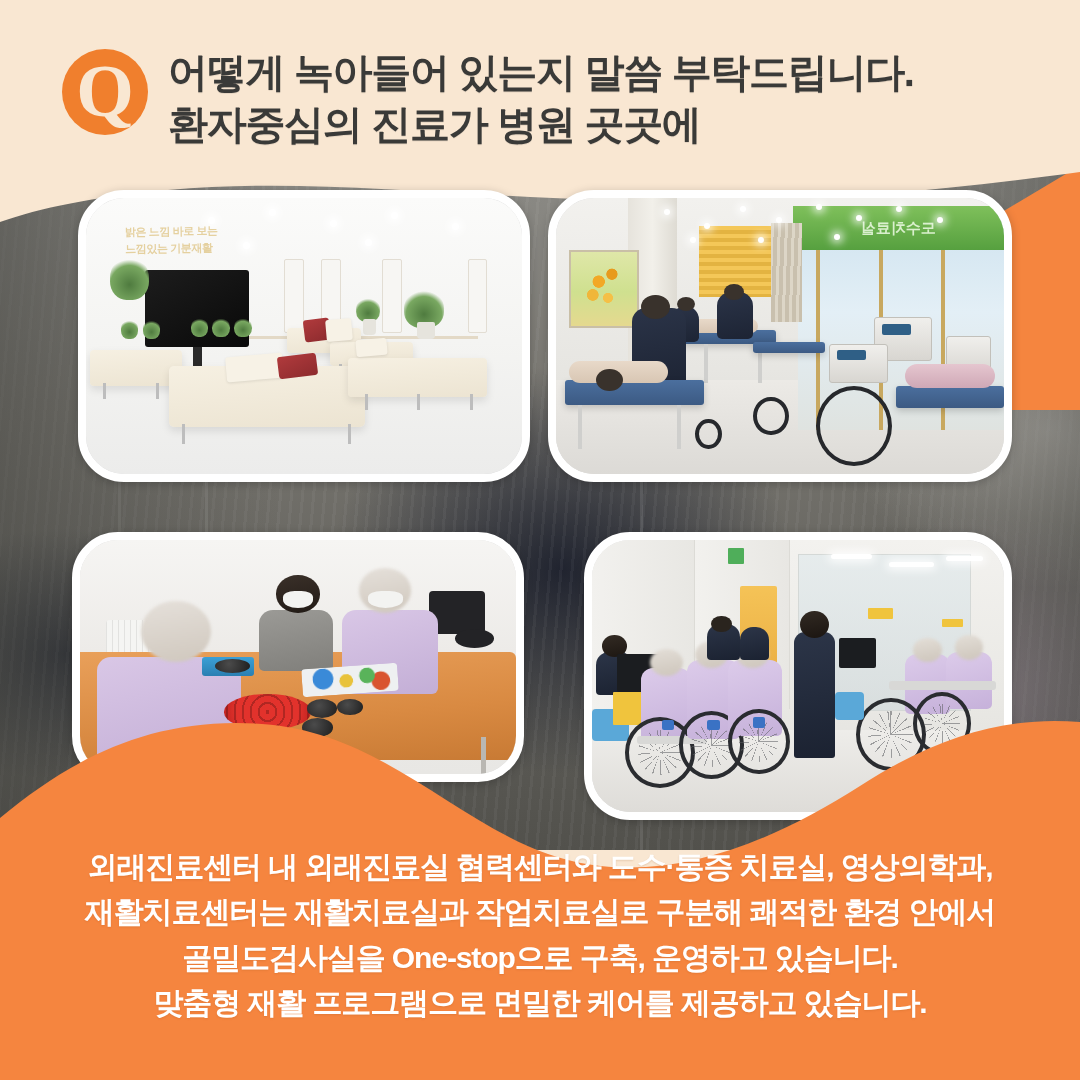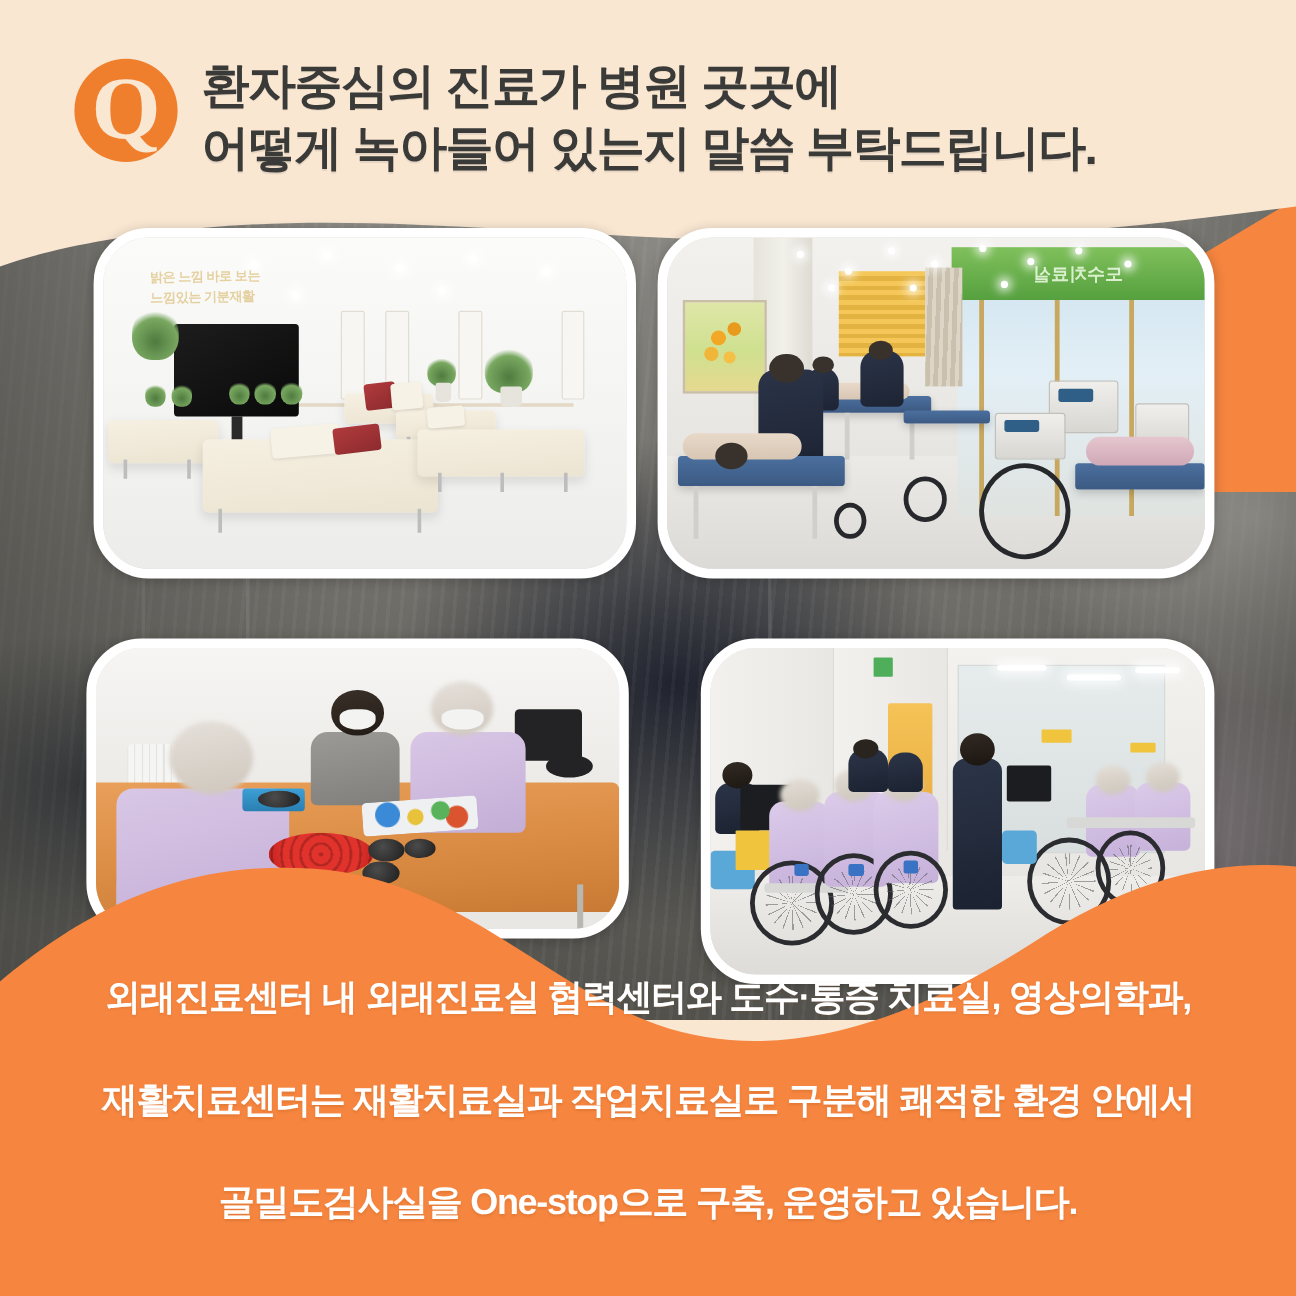--- a/index.html
+++ b/index.html
@@ -113,21 +113,21 @@
   
   .photo-card {
     position:absolute;
     z-index:5;
     border:8px solid #ffffff;
     border-radius:46px;
     overflow:hidden;
     background:#ddd;
     box-shadow:0 2px 10px rgba(0,0,0,.22);
   }
-  .photo-card .scene { position:absolute; inset:0; overflow:hidden;font-family:Liberation Serif, serif; }
+  .photo-card .scene { position:absolute; inset:0; overflow:hidden; }
 
   #card-lounge   { left:78px;  top:190px; width:452px; height:292px; }
   #card-therapy  { left:548px; top:190px; width:464px; height:292px; }
   #card-activity { left:72px;  top:532px; width:452px; height:250px; }
   #card-rehab    { left:584px; top:532px; width:428px; height:288px; }
 
   
   .sc-lounge {
     background:
       linear-gradient(180deg,#fbfbfa 0%, #f4f4f2 52%, #ececeb 100%);
@@ -492,21 +492,21 @@
     z-index:8;
     padding:0 40px 54px 40px;
     text-align:center;
     color:#ffffff;
     font-weight:700;
     font-size:30px;
     line-height:1.52;
     letter-spacing:-1.1px;
     text-shadow:0 1px 2px rgba(150,70,15,.18);
   }
-  .caption .cline { display:block; white-space:nowrap;margin-top:40px; }
+  .caption .cline { display:block; white-space:nowrap; }
 </style>
 </head>
 <body>
 
 <div id="card">
 
   <div class="bg-photo">
     <div class="bg-inner">
       <div class="wall-seam" style="left:118px;"></div>
       <div class="wall-seam" style="left:205px;"></div>
@@ -520,22 +520,22 @@
     <svg viewBox="0 0 1080 320" preserveAspectRatio="none">
       <path d="M0,0 L1080,0 L1080,172 C900,196 760,206 600,200 C430,194 300,178 168,190 C92,197 40,208 0,222 Z" fill="#F9E7D2"></path>
     </svg>
   </div>
 
   <div class="header">
     <div class="q-badge">
       <span class="q-glyph">Q</span>
     </div>
     <div class="headline">
+      <div>어떻게 녹아들어 있는지 말씀 부탁드립니다.</div>
       <div>환자중심의 진료가 병원 곳곳에</div>
-      <div>어떻게 녹아들어 있는지 말씀 부탁드립니다.</div>
     </div>
   </div>
 
   <div class="photo-card" id="card-lounge">
     <div class="scene sc-lounge">
       <div class="ceil-light" style="left:28%; top:7%;"></div>
       <div class="ceil-light" style="left:42%; top:4%;"></div>
       <div class="ceil-light" style="left:56%; top:8%;"></div>
       <div class="ceil-light" style="left:70%; top:5%;"></div>
       <div class="ceil-light" style="left:84%; top:9%;"></div>
@@ -750,15 +750,16 @@
   <div class="bottom-wave">
     <svg viewBox="0 0 1080 380" preserveAspectRatio="none">
       <path d="M0,118 C70,60 150,16 262,24 C380,32 452,120 548,154 C650,190 760,150 860,86 C940,34 1010,16 1080,22 L1080,380 L0,380 Z" fill="#F5853F"></path>
     </svg>
   </div>
 
   <div class="caption">
     <span class="cline">외래진료센터 내 외래진료실 협력센터와 도수·통증 치료실, 영상의학과,</span>
     <span class="cline">재활치료센터는 재활치료실과 작업치료실로 구분해 쾌적한 환경 안에서</span>
     <span class="cline">골밀도검사실을 One-stop으로 구축, 운영하고 있습니다.</span>
+    <span class="cline">맞춤형 재활 프로그램으로 면밀한 케어를 제공하고 있습니다.</span>
   </div>
 
 </div>
 
 </body></html>

